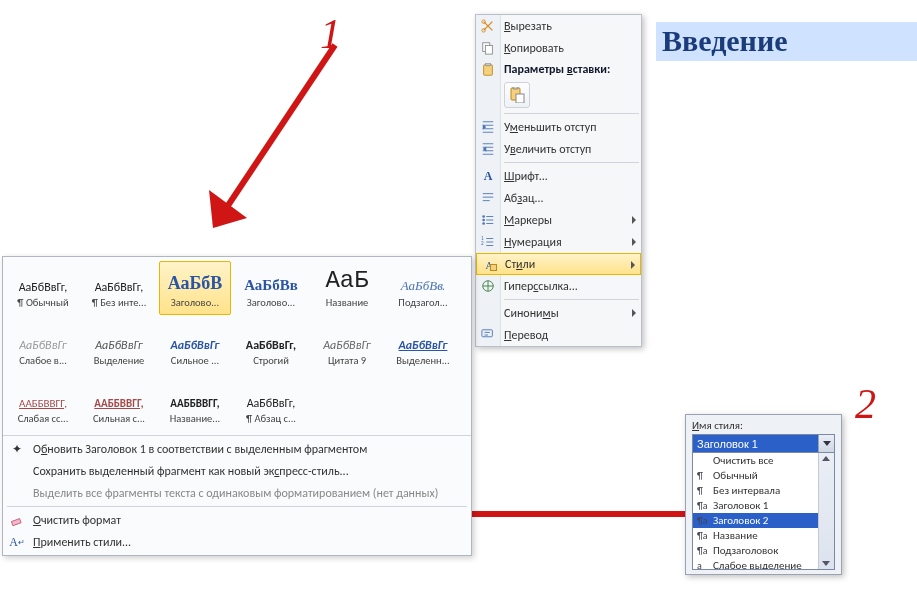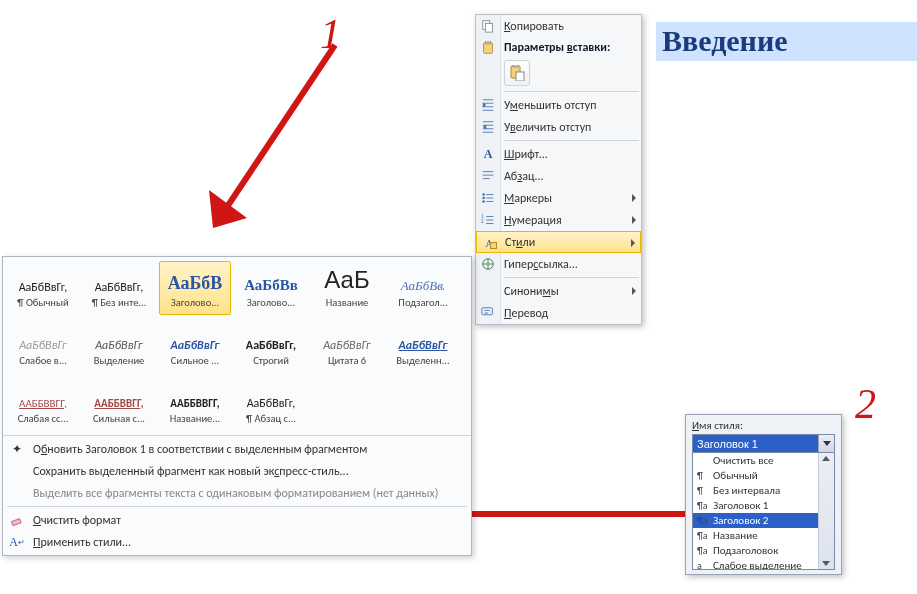--- a/index.html
+++ b/index.html
@@ -261,20 +261,30 @@
   <path d="M18 188 L14 150 L52 178 Z" fill="#d01515"></path>
 </svg>
 <svg class="ann" style="left:165px; top:500px;" width="530" height="30">
   <path d="M520 14 L20 14" stroke="#d01515" stroke-width="6" fill="none"></path>
   <path d="M18 14 L50 2 L50 26 Z" fill="#d01515"></path>
 </svg>
 
 <div class="ctx-menu">
   <div class="ctx-icon-strip"></div>
 
+  <div class="ctx-item">
+    <span class="icon">
+      <svg width="14" height="14" viewBox="0 0 16 16">
+          <path d="M3 3 L13 13 M13 3 L3 13" stroke="#d48b18" stroke-width="1.5"></path>
+          <circle cx="3" cy="13" r="2" fill="none" stroke="#d48b18"></circle>
+          <circle cx="3" cy="3" r="2" fill="none" stroke="#d48b18"></circle>
+        </svg>
+    </span>
+    <span><span style="text-decoration:underline">В</span>ырезать</span>
+  </div>
 
   <div class="ctx-item">
     <span class="icon">
       <svg width="14" height="14" viewBox="0 0 16 16">
           <rect x="2" y="2" width="8" height="10" fill="#fff" stroke="#888"></rect>
           <rect x="5" y="5" width="8" height="10" fill="#fff" stroke="#888"></rect>
         </svg>
     </span>
     <span><span style="text-decoration:underline">К</span>опировать</span>
   </div>
@@ -403,21 +413,21 @@
       </div>
       <div class="style-cell selected">
         <div class="style-sample" style="font-family:Cambria,serif;font-size:18px;font-weight:bold;color:#2a55a5;">АаБбВ</div>
         <div class="style-label">Заголово...</div>
       </div>
       <div class="style-cell">
         <div class="style-sample" style="font-family:Cambria,serif;font-size:15px;font-weight:bold;color:#2a55a5;">АаБбВв</div>
         <div class="style-label">Заголово...</div>
       </div>
       <div class="style-cell">
-        <div class="style-sample" style="font-family:Liberation Sans, sans-serif;font-size:24px;color:#222;">АаБ</div>
+        <div class="style-sample" style="font-family:Liberation Mono, monospace;font-size:24px;color:#222;">АаБ</div>
         <div class="style-label">Название</div>
       </div>
       <div class="style-cell">
         <div class="style-sample" style="font-family:Cambria,serif;font-size:13px;font-style:italic;color:#4a72b3;">АаБбВв.</div>
         <div class="style-label">Подзагол...</div>
       </div>
       <div class="style-cell">
         <div class="style-sample" style="font-family:Calibri;font-size:12px;font-style:italic;color:#9a9a9a;">АаБбВвГг</div>
         <div class="style-label">Слабое в...</div>
       </div>
@@ -428,21 +438,21 @@
       <div class="style-cell">
         <div class="style-sample" style="font-family:Calibri;font-size:12px;font-style:italic;font-weight:bold;color:#2a55a5;">АаБбВвГг</div>
         <div class="style-label">Сильное ...</div>
       </div>
       <div class="style-cell">
         <div class="style-sample" style="font-family:Calibri;font-size:12px;font-weight:bold;color:#222;">АаБбВвГг,</div>
         <div class="style-label">Строгий</div>
       </div>
       <div class="style-cell">
         <div class="style-sample" style="font-family:Calibri;font-size:12px;font-style:italic;color:#666;">АаБбВвГг</div>
-        <div class="style-label">Цитата 6</div>
+        <div class="style-label">Цитата 9</div>
       </div>
       <div class="style-cell">
         <div class="style-sample" style="font-family:Calibri;font-size:12px;font-style:italic;font-weight:bold;color:#2a55a5;text-decoration:underline;">АаБбВвГг</div>
         <div class="style-label">Выделенн...</div>
       </div>
       <div class="style-cell">
         <div class="style-sample" style="font-family:Calibri;font-size:11px;color:#a54a4a;text-decoration:underline;">ААББВВГГ,</div>
         <div class="style-label">Слабая сс...</div>
       </div>
       <div class="style-cell">

